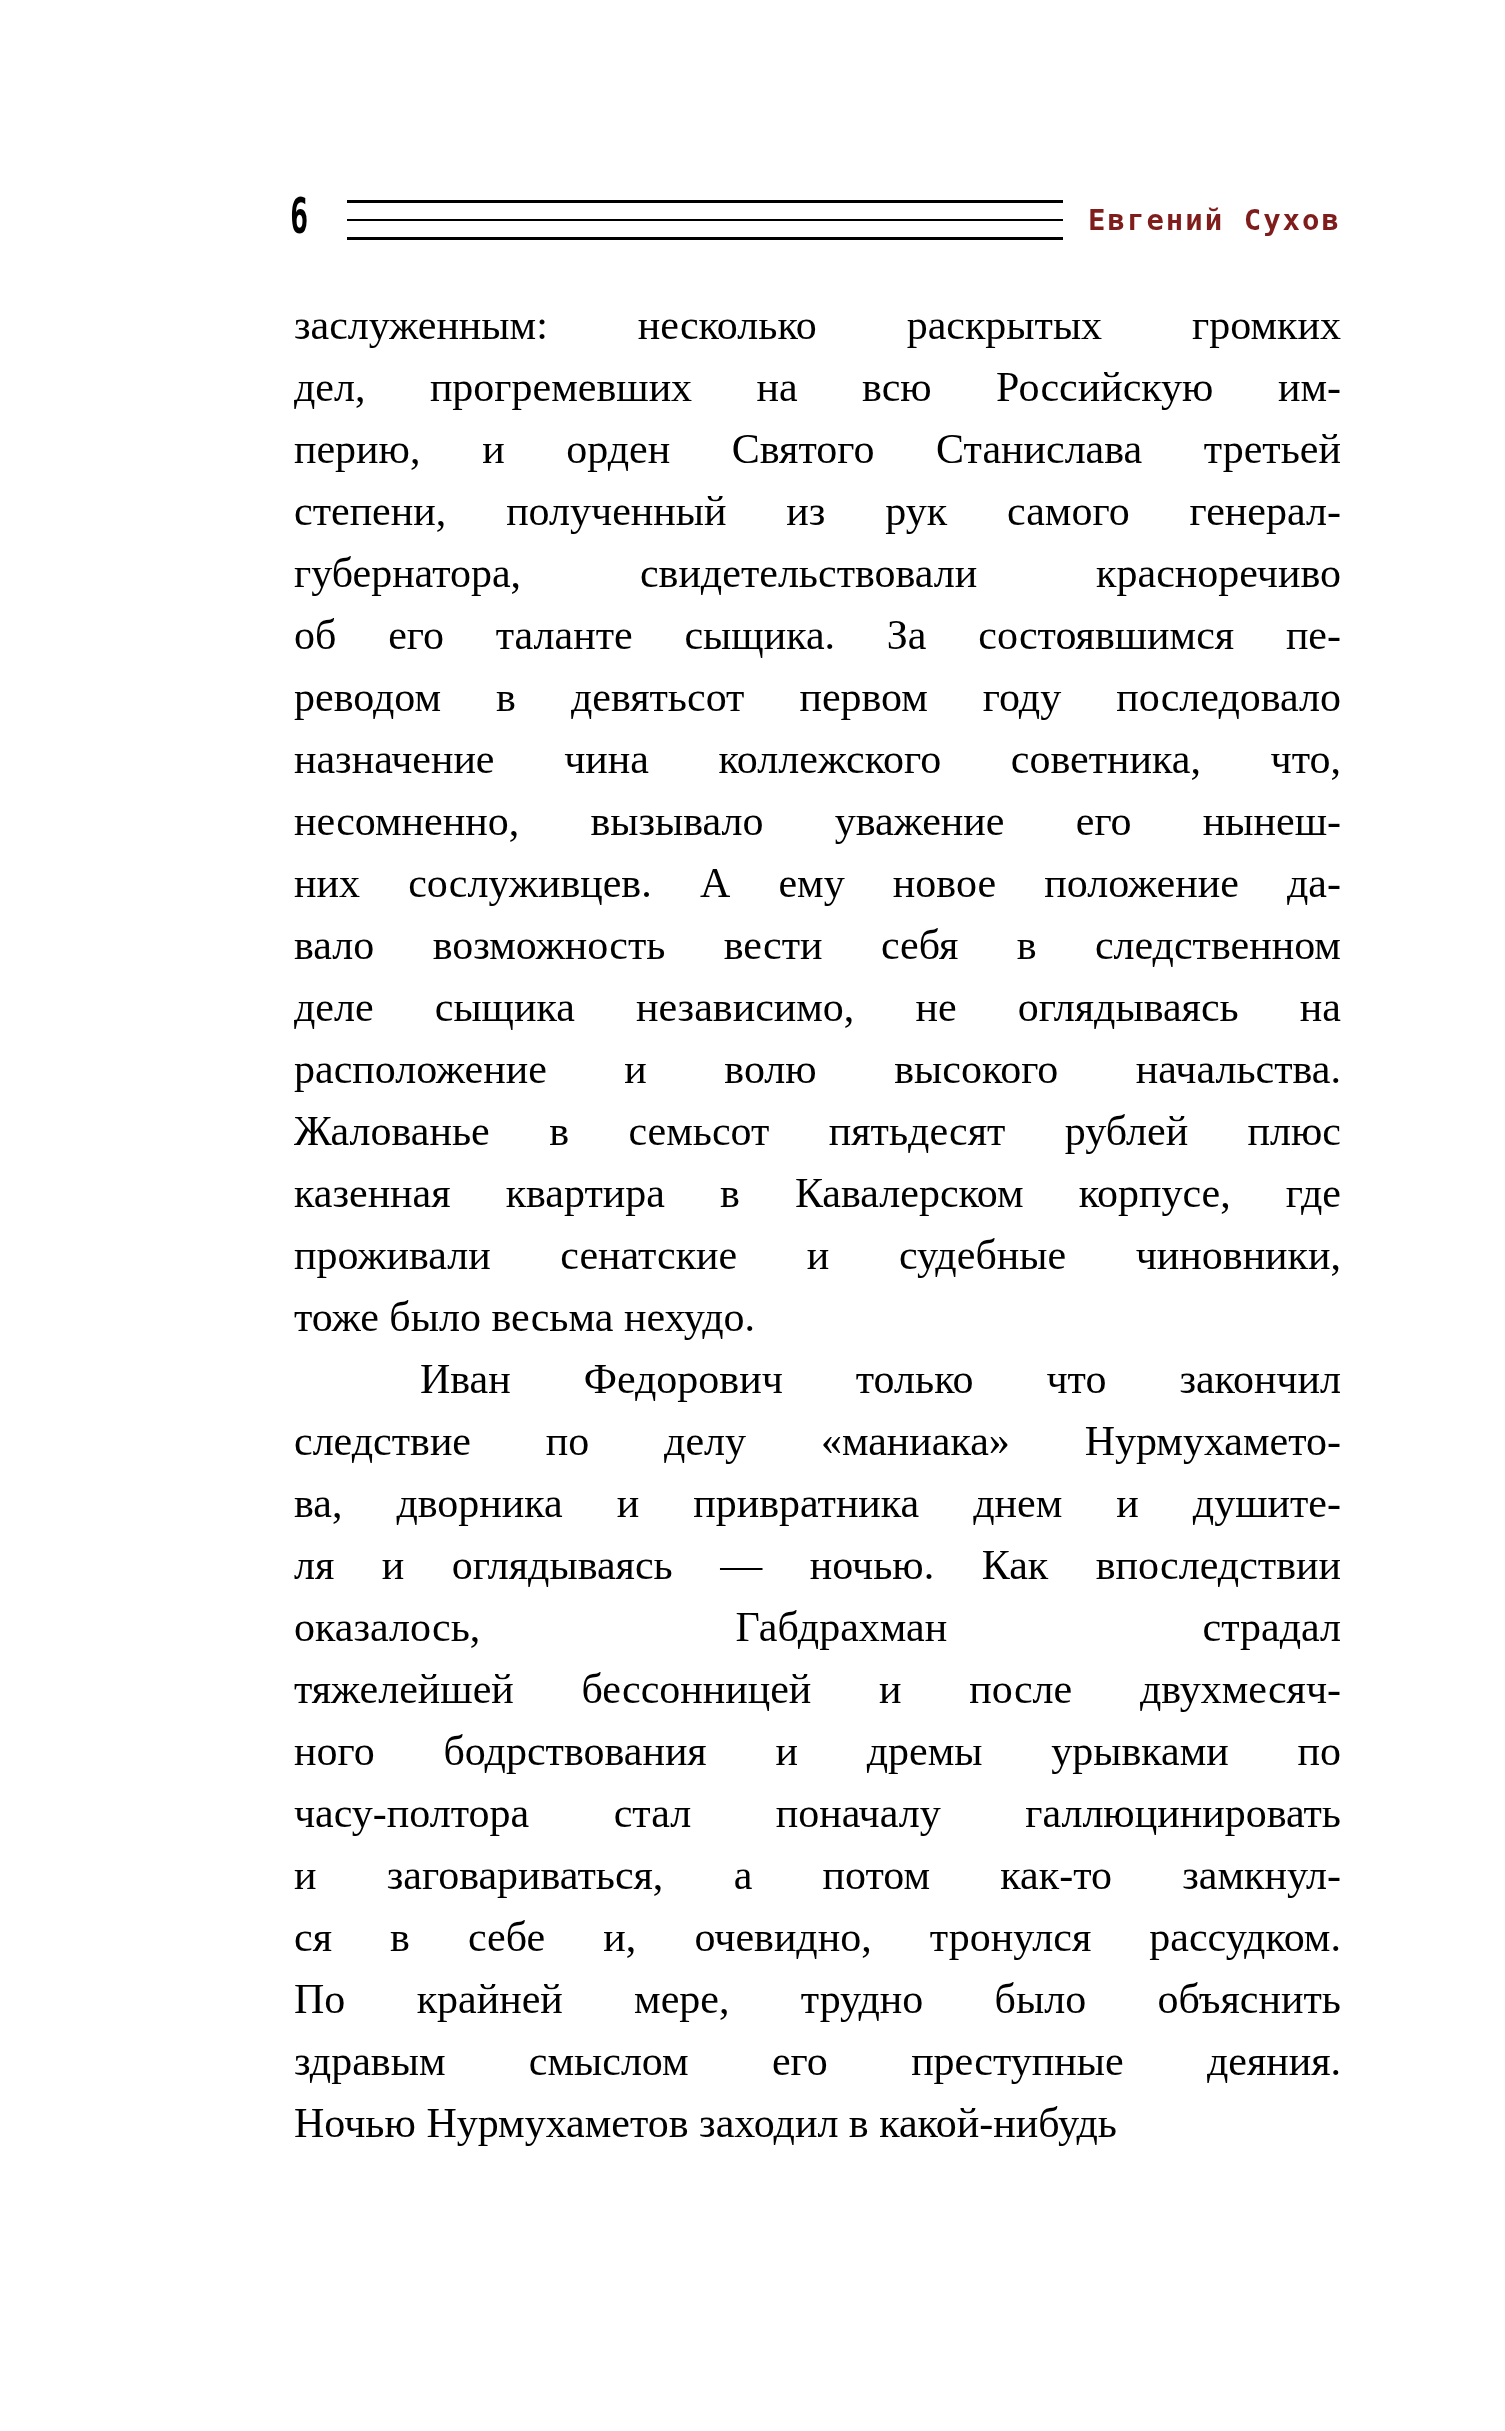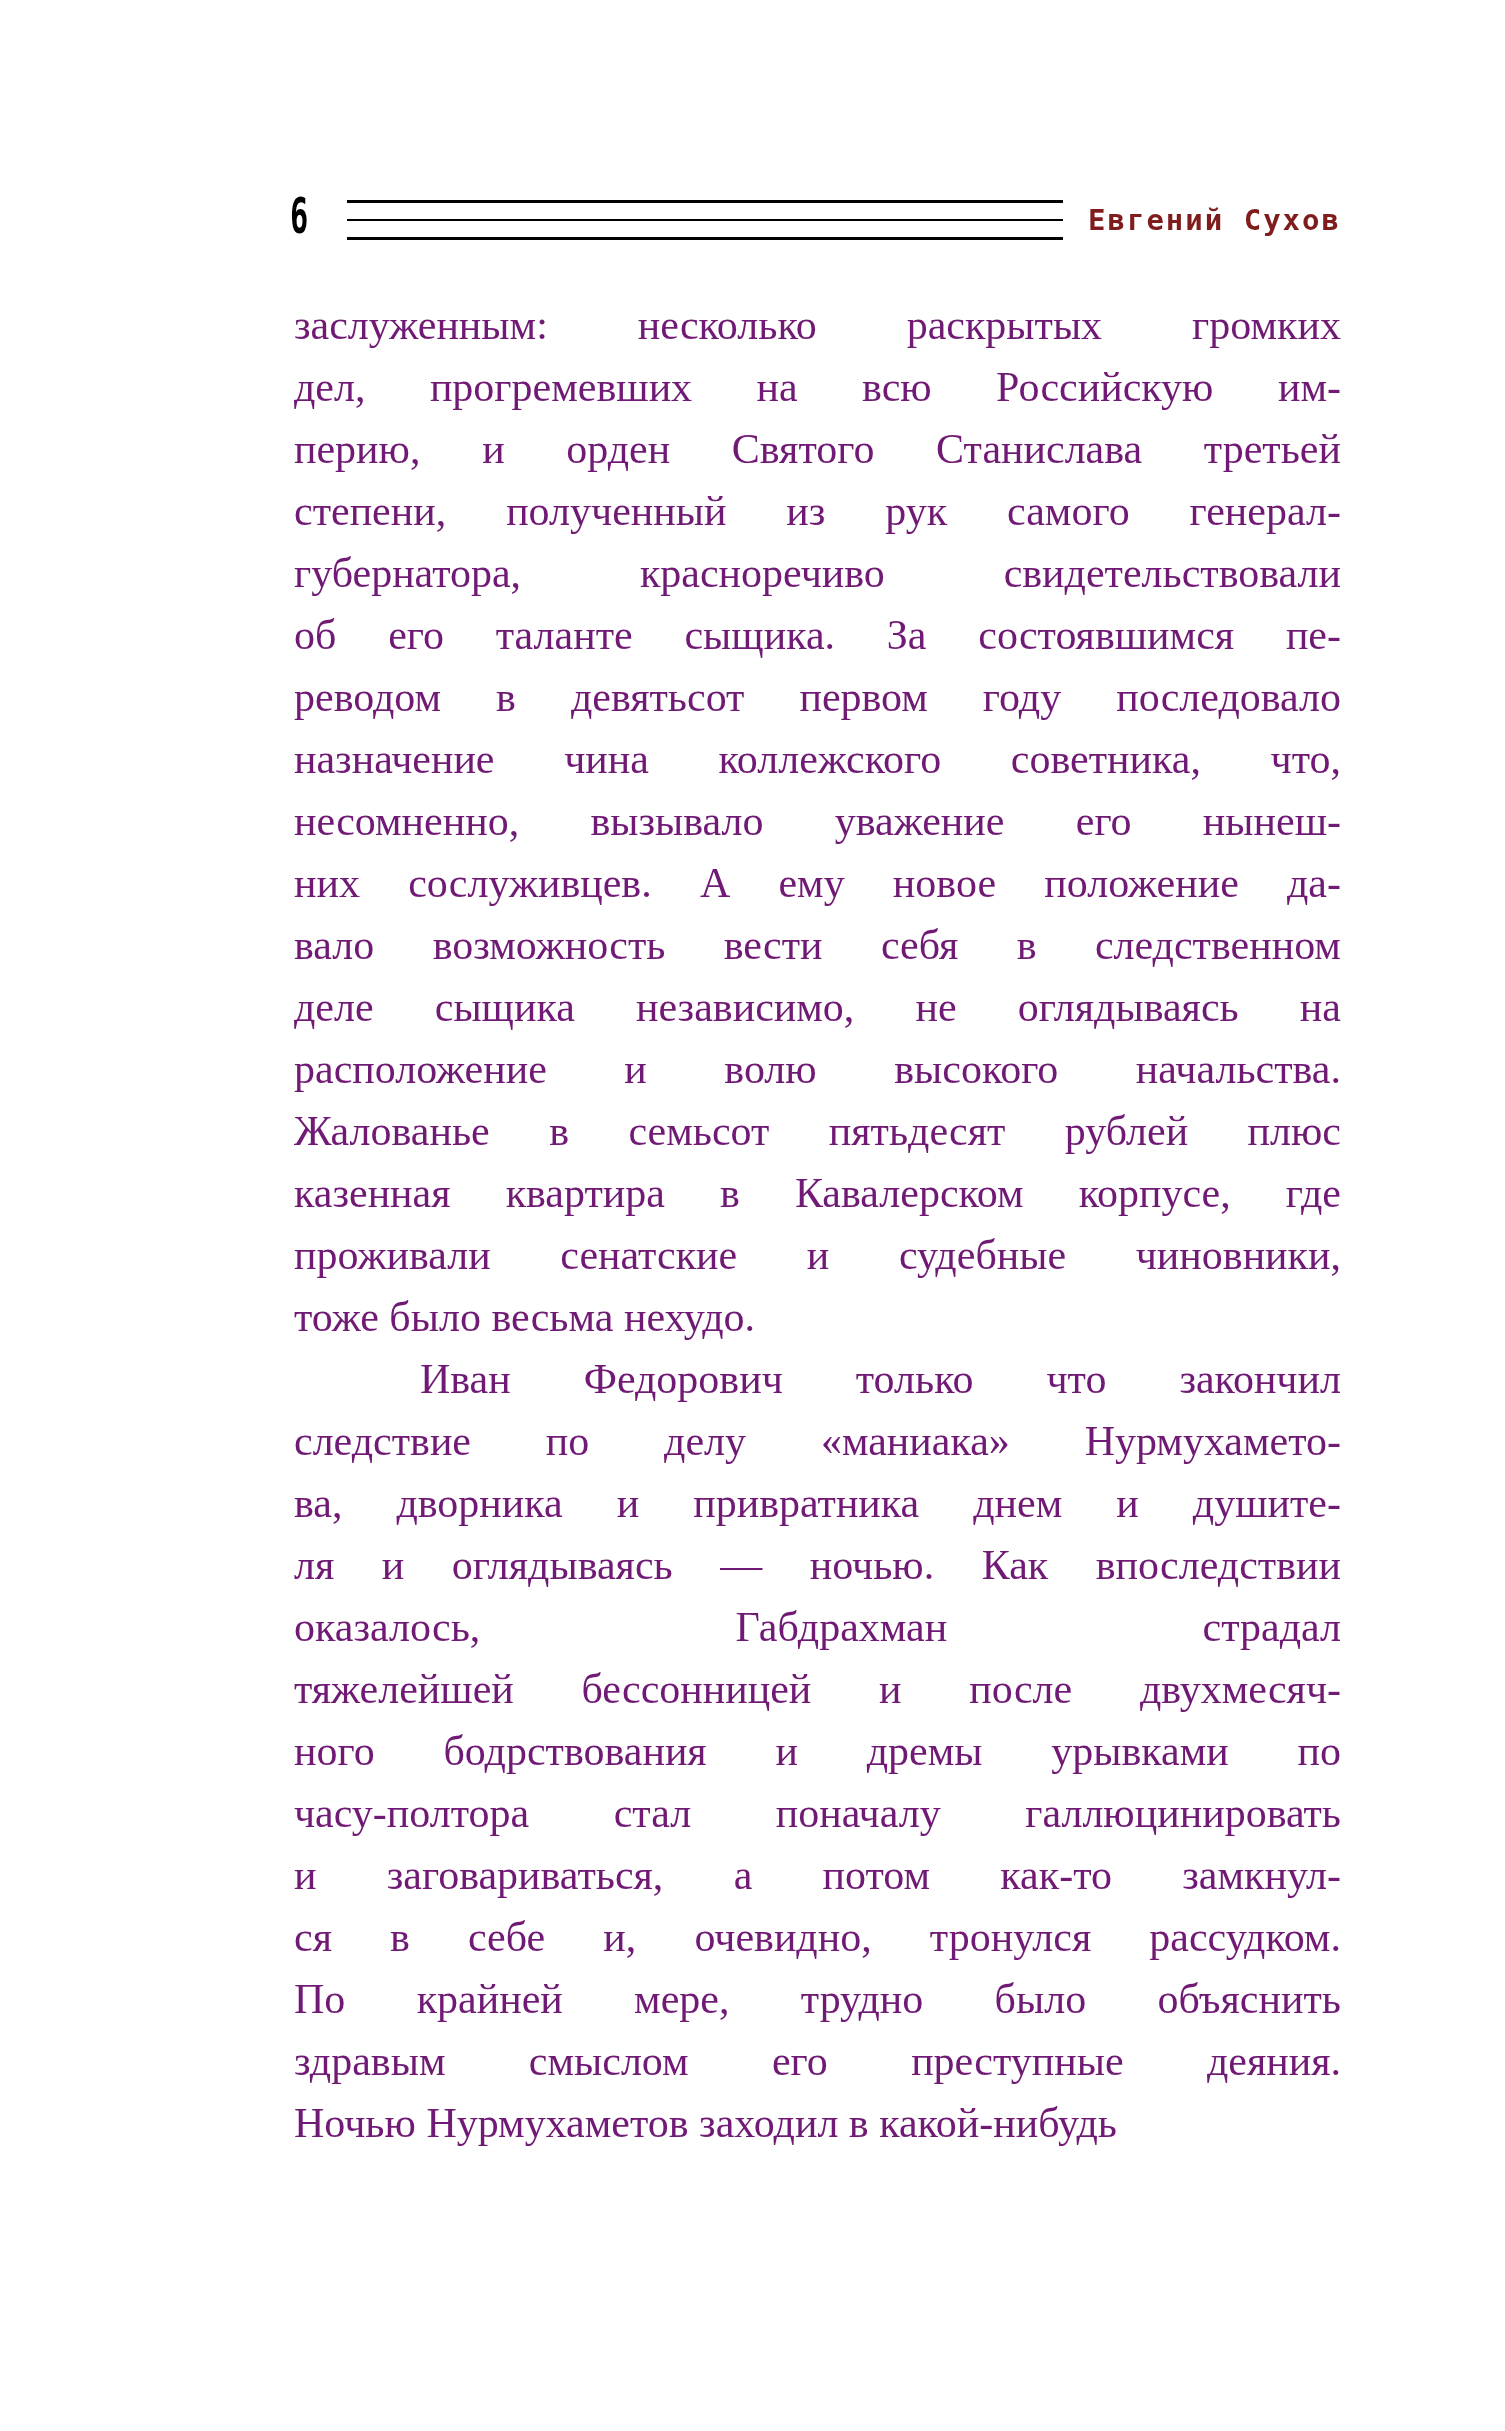--- a/index.html
+++ b/index.html
@@ -72,21 +72,21 @@
 
   
   .body-text {
     position: absolute;
     left: 294px;
     top: 294px;
     width: 1047px;
     font-family: "Liberation Serif", "DejaVu Serif", serif;
     font-size: 42px;
     line-height: 62px;
-    color: #701a75;
+    color: #000000;
     text-align: justify;
     text-align-last: left;
     -webkit-font-smoothing: antialiased;
   }
 
   .body-text .line {
     display: block;
     white-space: pre;
     font-kerning: normal;
   }
@@ -149,22 +149,22 @@
       <div class="line just">
         <span>степени,</span>
         <span>полученный</span>
         <span>из</span>
         <span>рук</span>
         <span>самого</span>
         <span>генерал-</span>
       </div>
       <div class="line just">
         <span>губернатора,</span>
+        <span>свидетельствовали</span>
         <span>красноречиво</span>
-        <span>свидетельствовали</span>
       </div>
       <div class="line just">
         <span>об</span>
         <span>его</span>
         <span>таланте</span>
         <span>сыщика.</span>
         <span>За</span>
         <span>состоявшимся</span>
         <span>пе-</span>
       </div>

